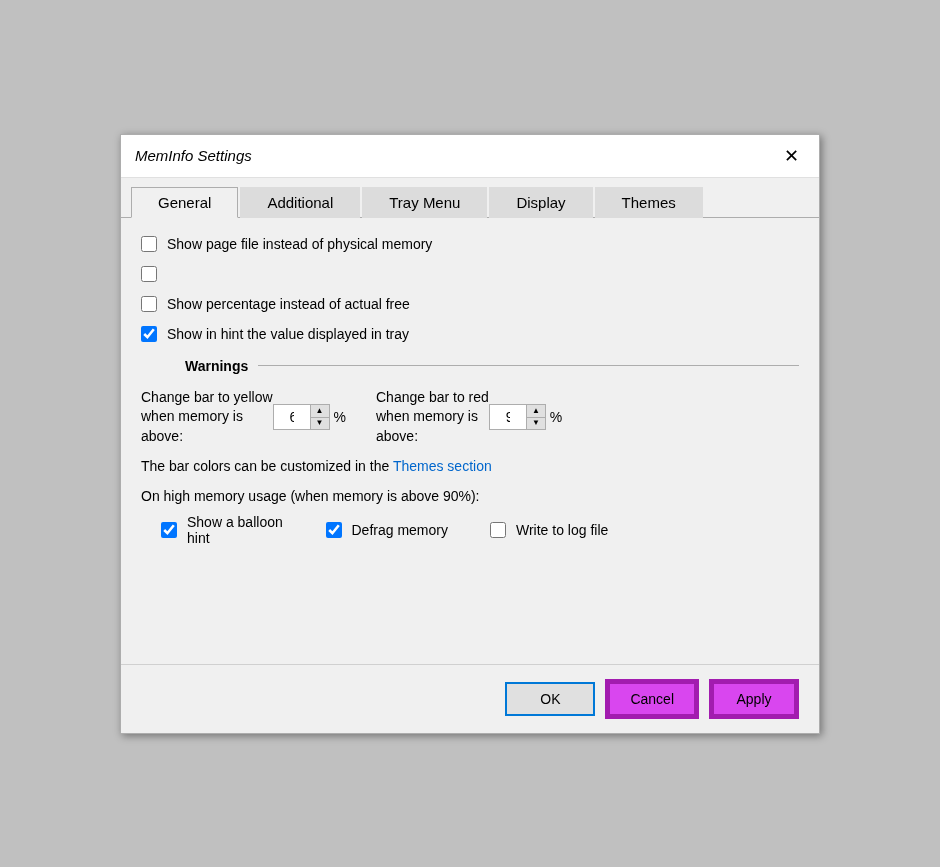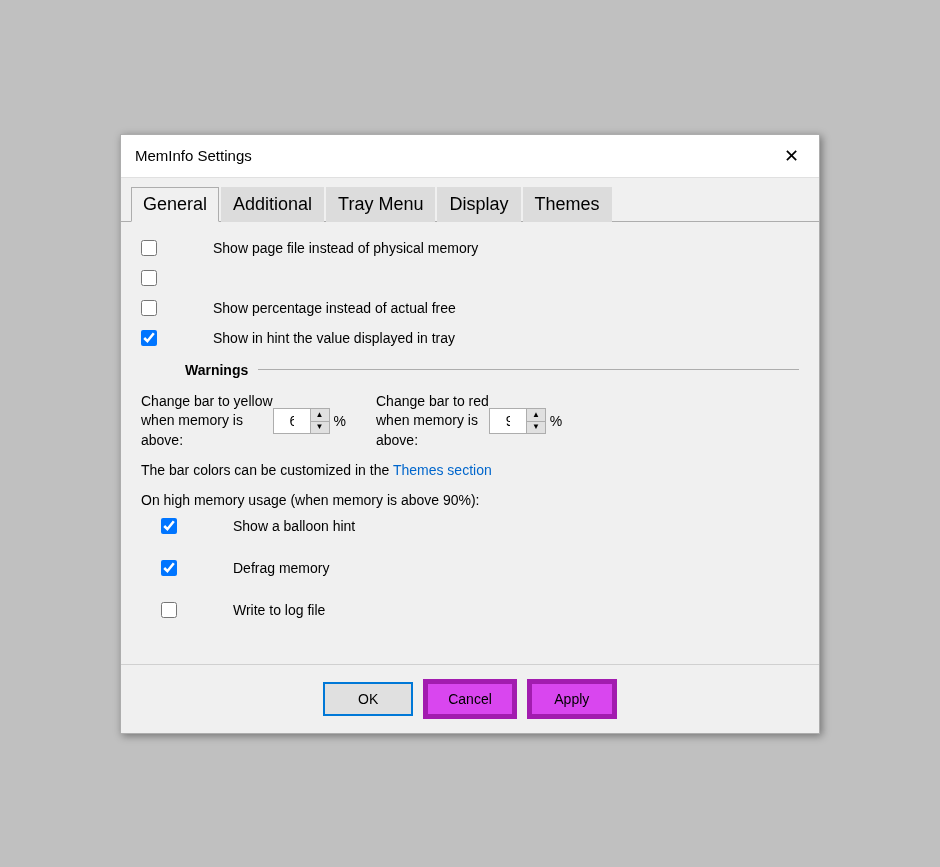--- a/index.html
+++ b/index.html
@@ -28,66 +28,66 @@
       border-bottom: 1px solid #e0e0e0;
       padding: 10px 14px;
       display: flex;
       align-items: center;
       justify-content: space-between;
     }
     .title-bar-text {
       font-size: 15px;
       font-weight: 400;
       color: #000;
+      font-style: italic;
     }
     .close-btn {
       cursor: pointer;
       font-size: 18px;
       color: #000;
       background: none;
       border: none;
       line-height: 1;
       padding: 2px 6px;
     }
     .tab-bar {
       display: flex;
       flex-direction: row;
       padding: 8px 10px 0 10px;
       background: #f0f0f0;
       border-bottom: 1px solid #adadad;
     }
     .tab {
-      padding: 6px 11px;
+      padding: 6px 26px;
       cursor: pointer;
       border: 1px solid transparent;
       border-bottom: none;
       background: #dcdcdc;
       margin-right: 2px;
-      font-size: 18px;
+      font-size: 15px;
       position: relative;
       bottom: -1px;
       color: #000;
     }
     .tab.active {
       background: #f0f0f0;
       border: 1px solid #adadad;
       border-bottom: 1px solid #f0f0f0;
       z-index: 2;
       font-weight: 500;
     }
     .content-area {
       flex: 1;
       padding: 18px 20px;
       background: #f0f0f0;
     }
     .checkbox-row {
       display: flex;
       align-items: center;
       margin-bottom: 14px;
-      gap: 46px;
     }
     .checkbox-row input[type="checkbox"] {
       width: 16px;
       height: 16px;
       margin-right: 10px;
       flex-shrink: 0;
       cursor: pointer;
     }
     .section-divider {
       display: flex;
@@ -162,27 +162,27 @@
     .themes-link {
       color: #0066cc;
       text-decoration: none;
       cursor: pointer;
     }
     .high-memory-label {
       margin: 14px 0 10px 0;
     }
     .checkboxes-grid {
       display: grid;
-      grid-template-columns: 1fr;
+      grid-template-columns: 1fr 1fr 1fr 1fr;
       gap: 12px 20px;
       padding-left: 20px;
     }
     .footer {
       display: flex;
-      justify-content: center;
+      justify-content: flex-end;
       align-items: center;
       gap: 10px;
       padding: 14px 20px;
       background: #f0f0f0;
       border-top: 1px solid #d0d0d0;
     }
     .footer-btn {
       min-width: 90px;
       padding: 7px 20px;
       font-size: 14px;

